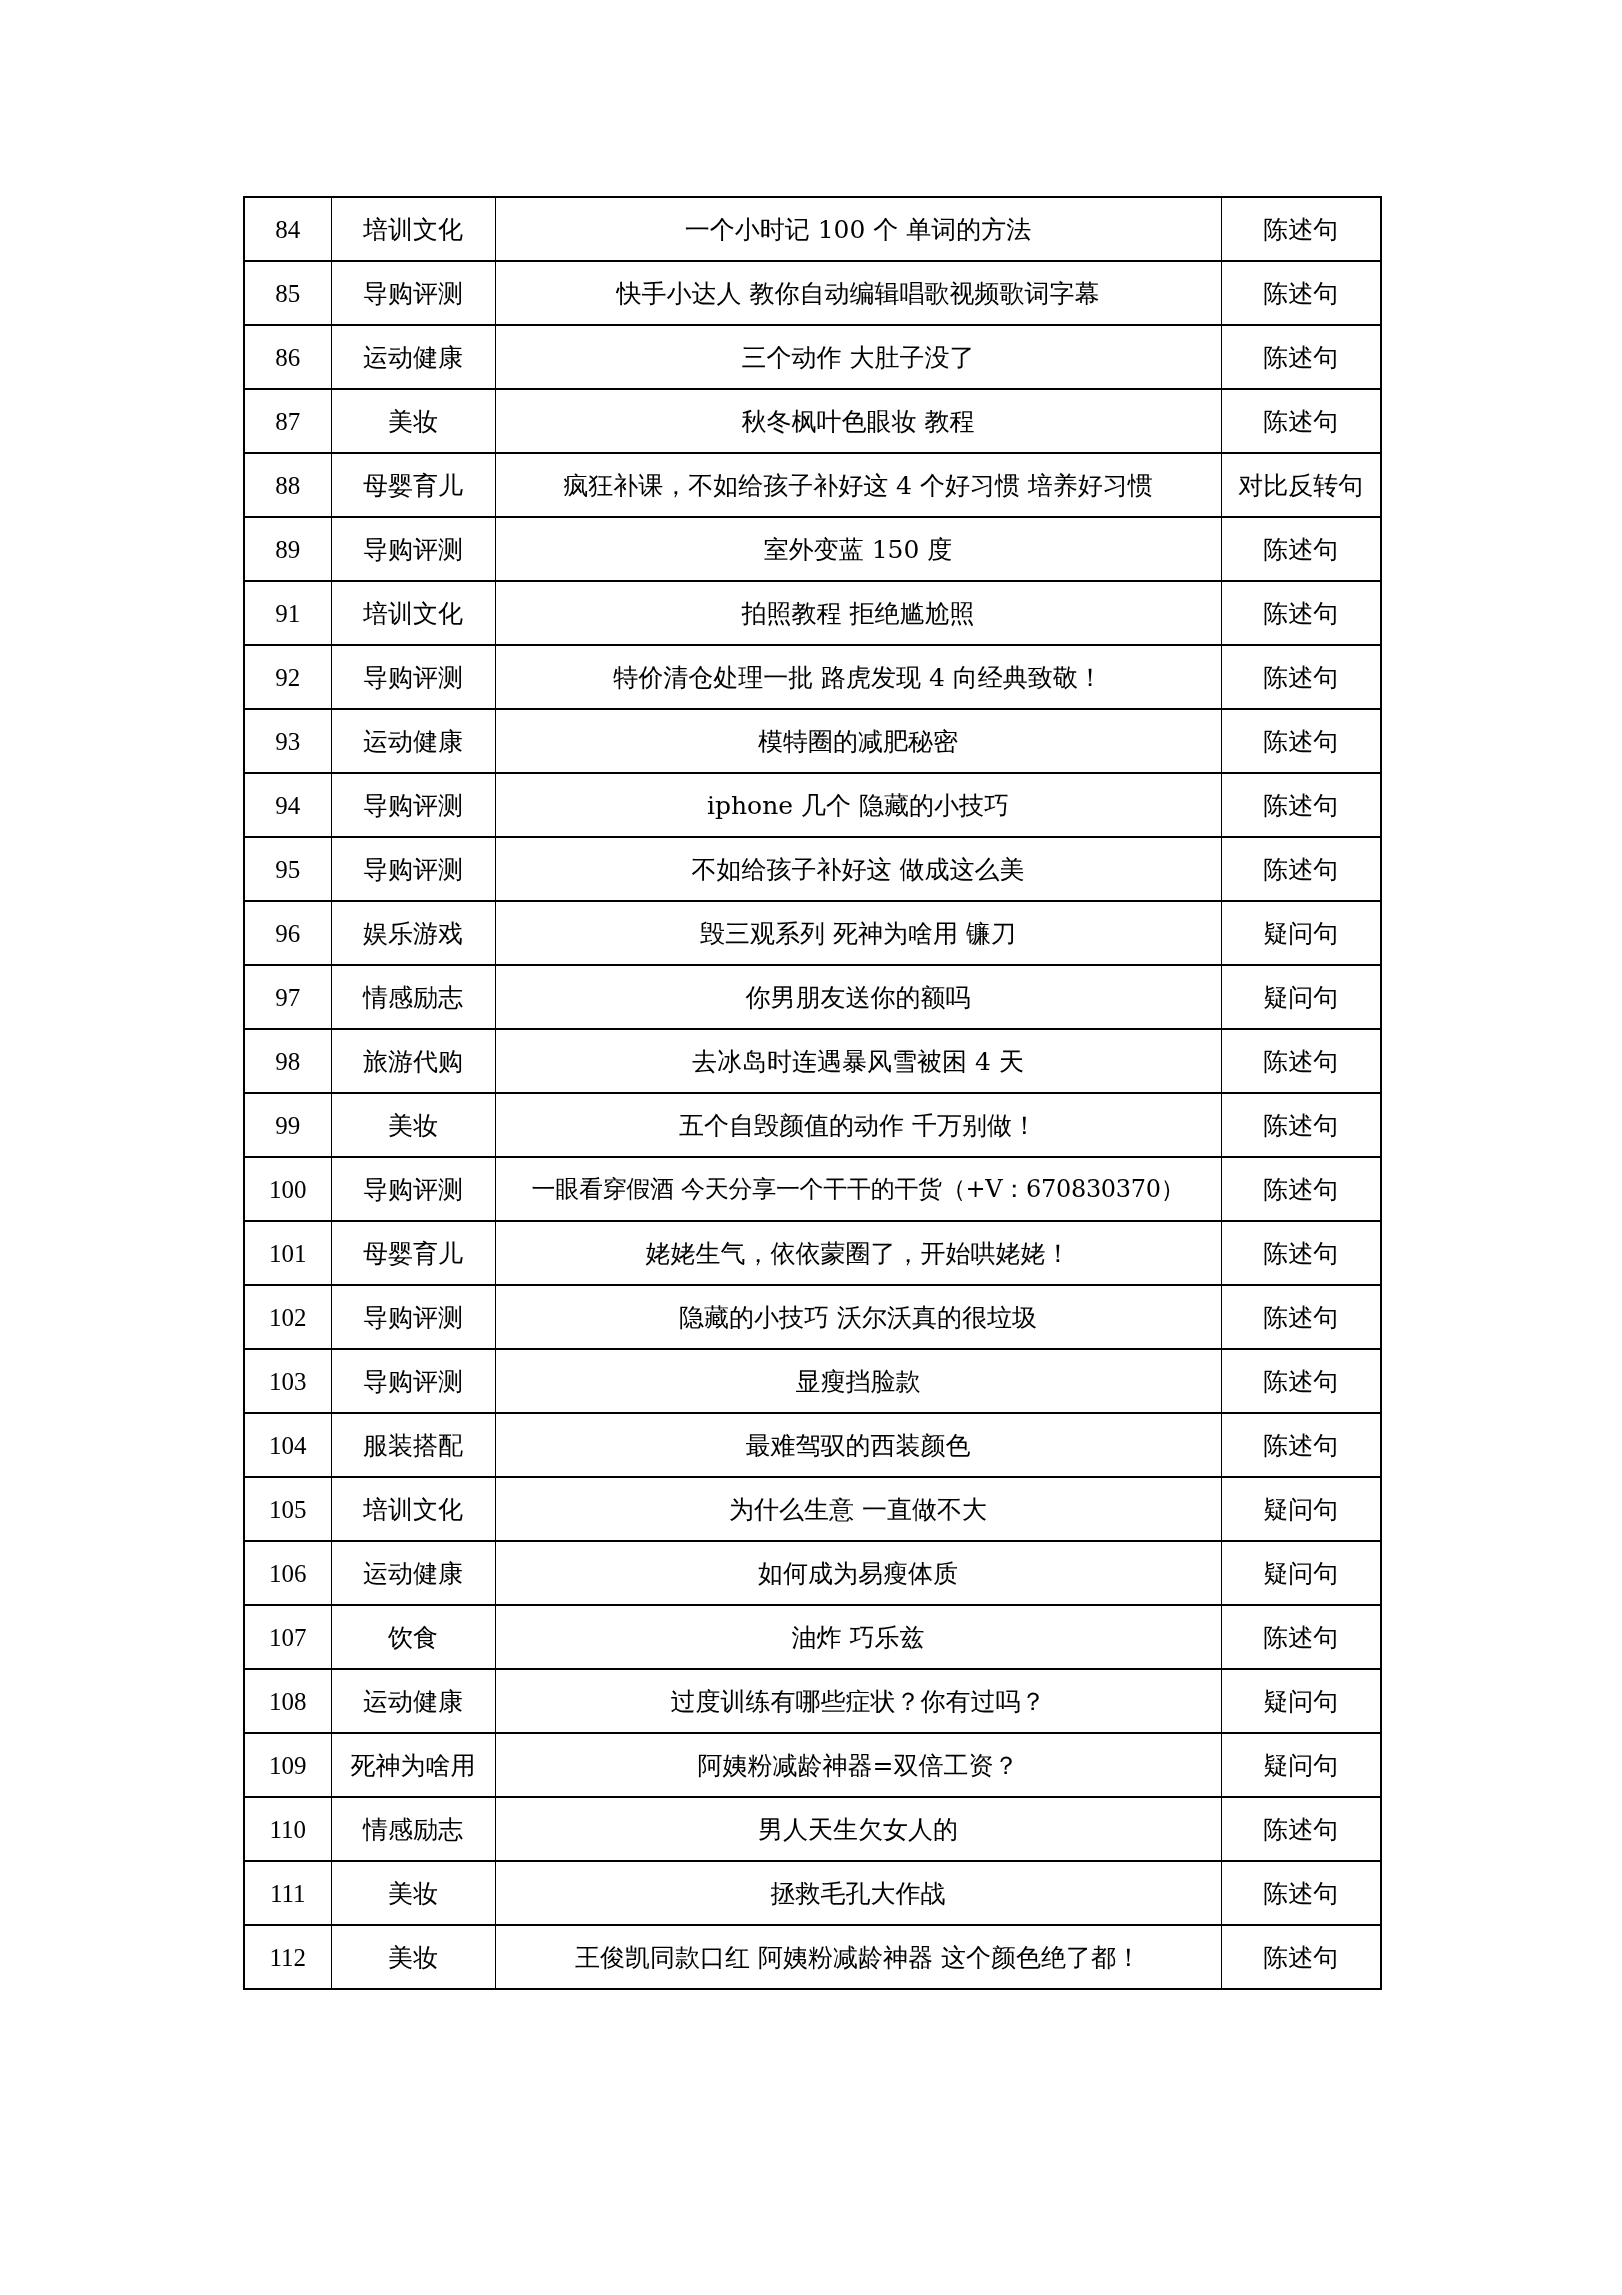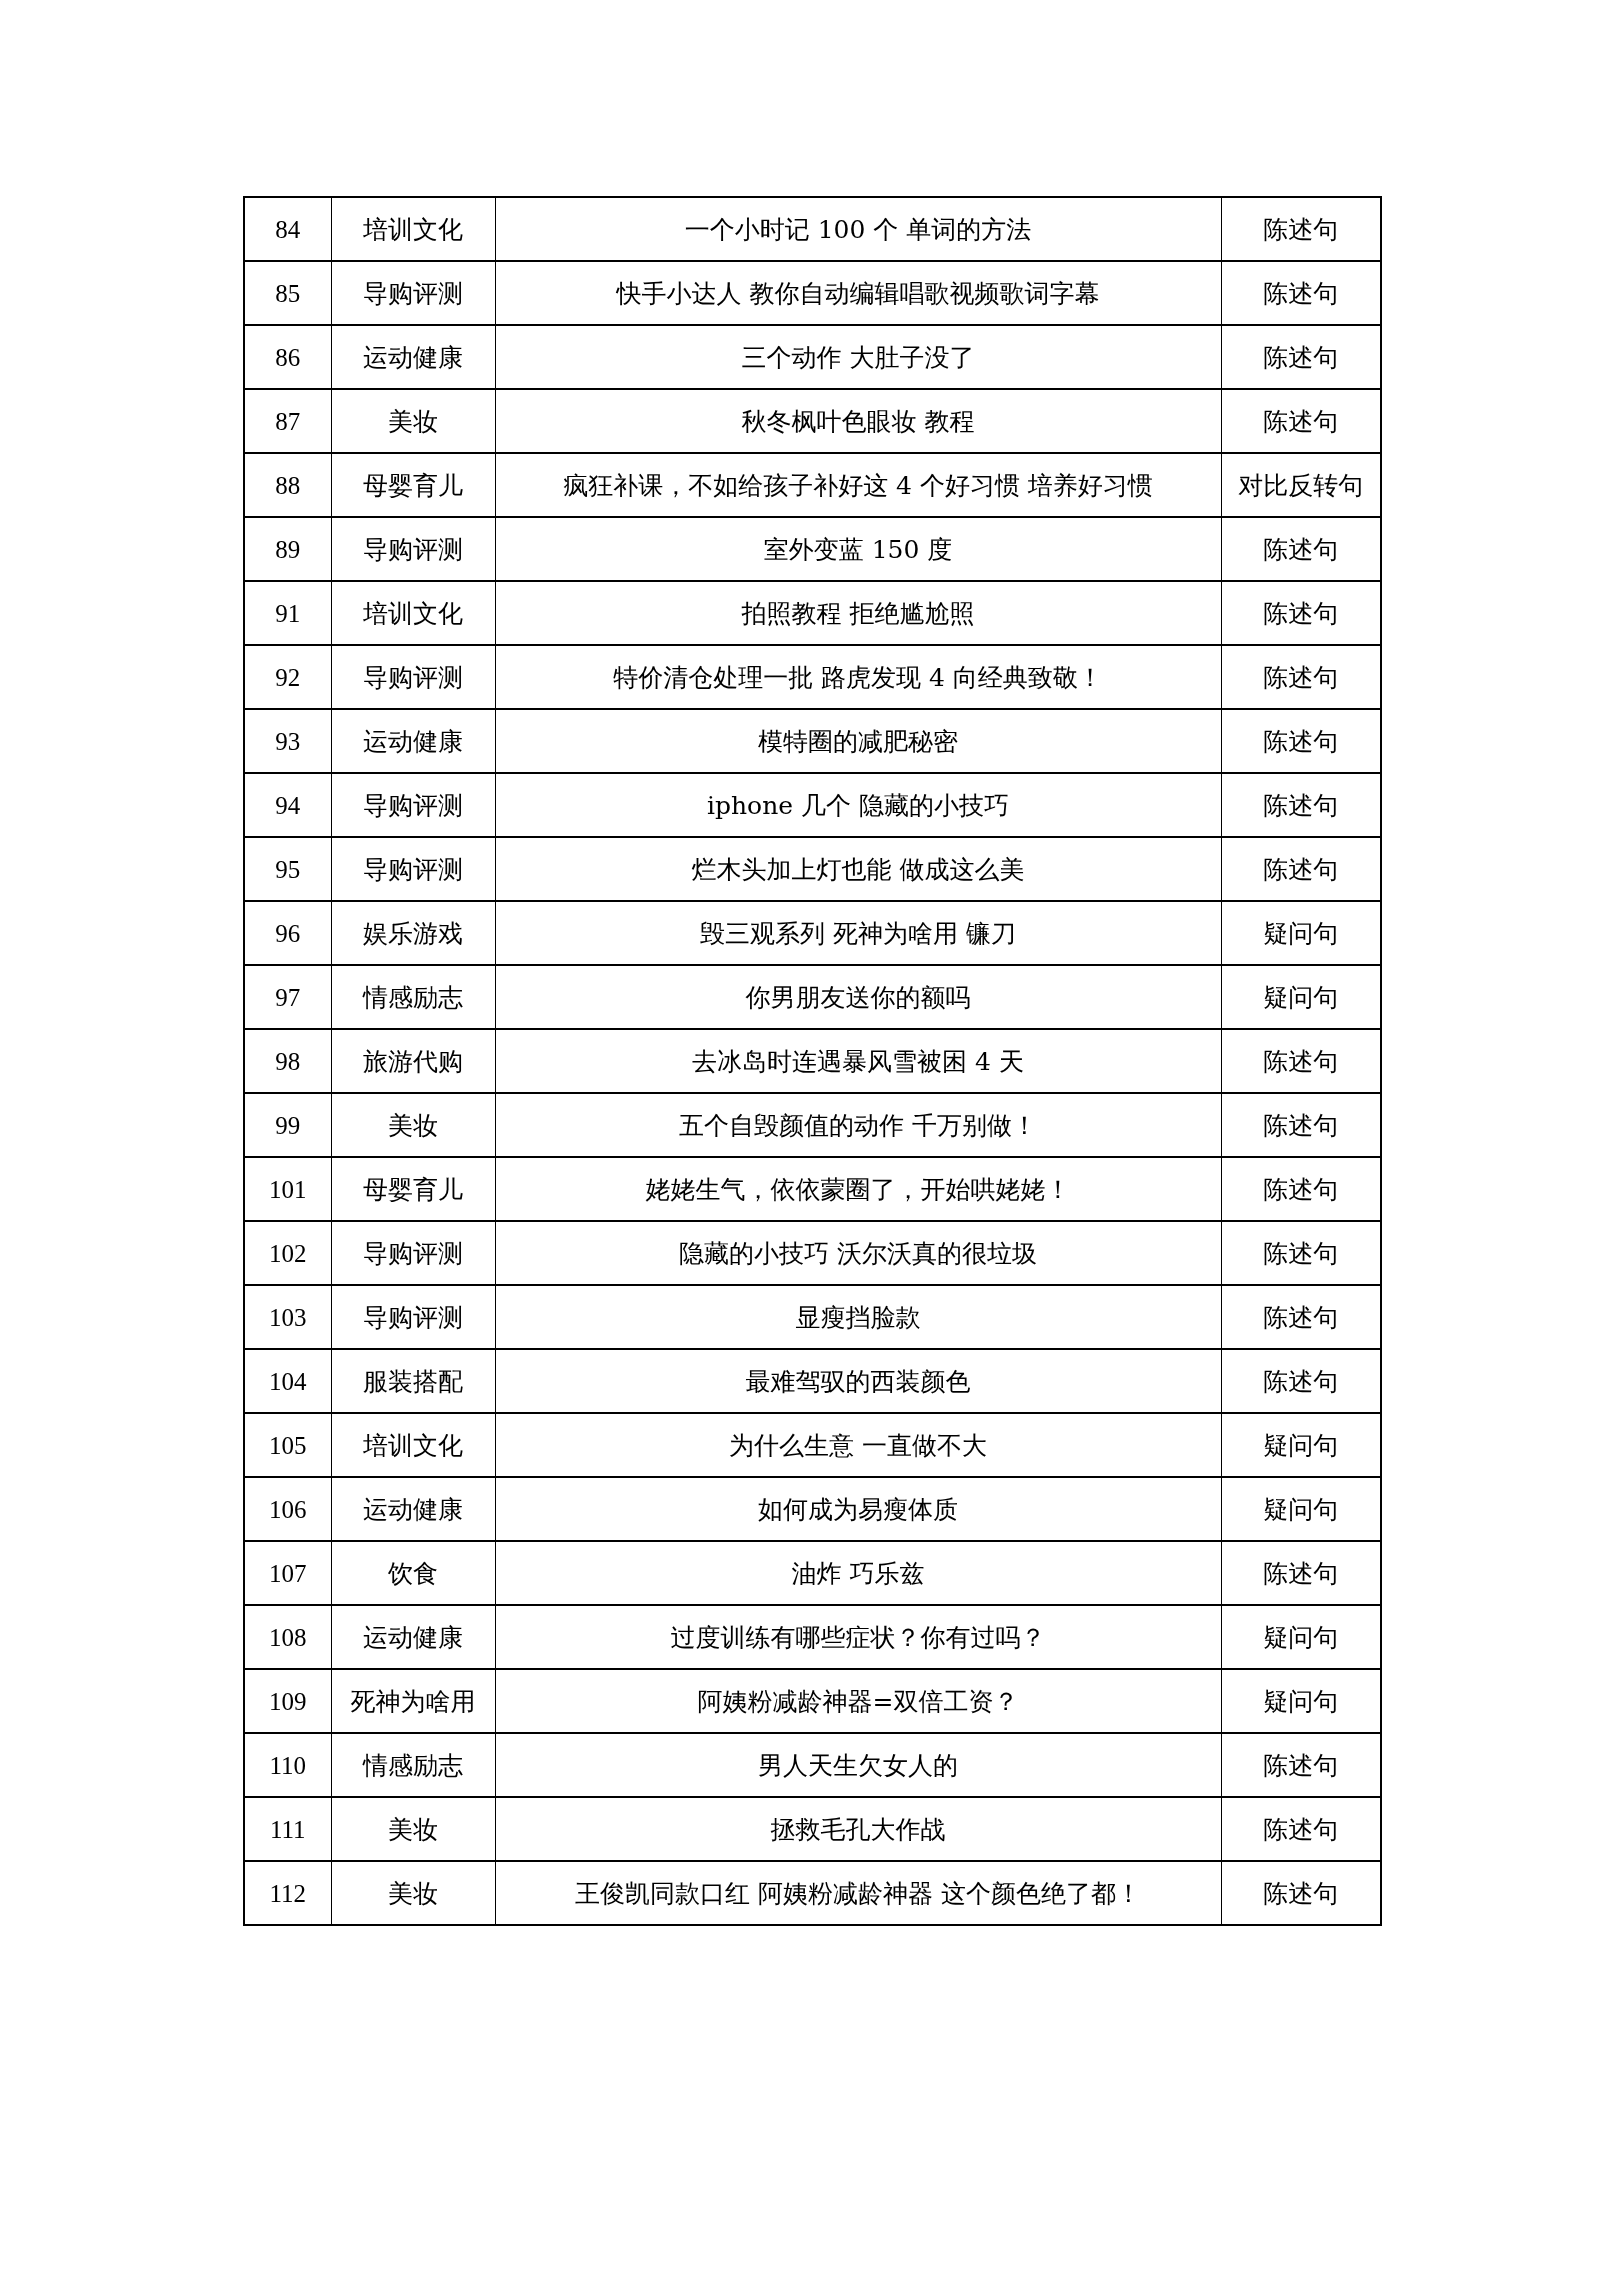--- a/index.html
+++ b/index.html
@@ -122,21 +122,21 @@
         </tr>
         <tr>
           <td class="col-num">94</td>
           <td class="col-cat">导购评测</td>
           <td class="col-title">iphone 几个 隐藏的小技巧</td>
           <td class="col-type">陈述句</td>
         </tr>
         <tr>
           <td class="col-num">95</td>
           <td class="col-cat">导购评测</td>
-          <td class="col-title">烂木头加上灯也能 做成这么美</td>
+          <td class="col-title">不如给孩子补好这 做成这么美</td>
           <td class="col-type">陈述句</td>
         </tr>
         <tr>
           <td class="col-num">96</td>
           <td class="col-cat">娱乐游戏</td>
           <td class="col-title">毁三观系列 死神为啥用 镰刀</td>
           <td class="col-type">疑问句</td>
         </tr>
         <tr>
           <td class="col-num">97</td>
@@ -147,20 +147,26 @@
         <tr>
           <td class="col-num">98</td>
           <td class="col-cat">旅游代购</td>
           <td class="col-title">去冰岛时连遇暴风雪被困 4 天</td>
           <td class="col-type">陈述句</td>
         </tr>
         <tr>
           <td class="col-num">99</td>
           <td class="col-cat">美妆</td>
           <td class="col-title">五个自毁颜值的动作 千万别做！</td>
+          <td class="col-type">陈述句</td>
+        </tr>
+        <tr>
+          <td class="col-num">100</td>
+          <td class="col-cat">导购评测</td>
+          <td class="col-title tight">一眼看穿假酒 今天分享一个干干的干货（+V：670830370）</td>
           <td class="col-type">陈述句</td>
         </tr>
         <tr>
           <td class="col-num">101</td>
           <td class="col-cat">母婴育儿</td>
           <td class="col-title">姥姥生气，依依蒙圈了，开始哄姥姥！</td>
           <td class="col-type">陈述句</td>
         </tr>
         <tr>
           <td class="col-num">102</td>

